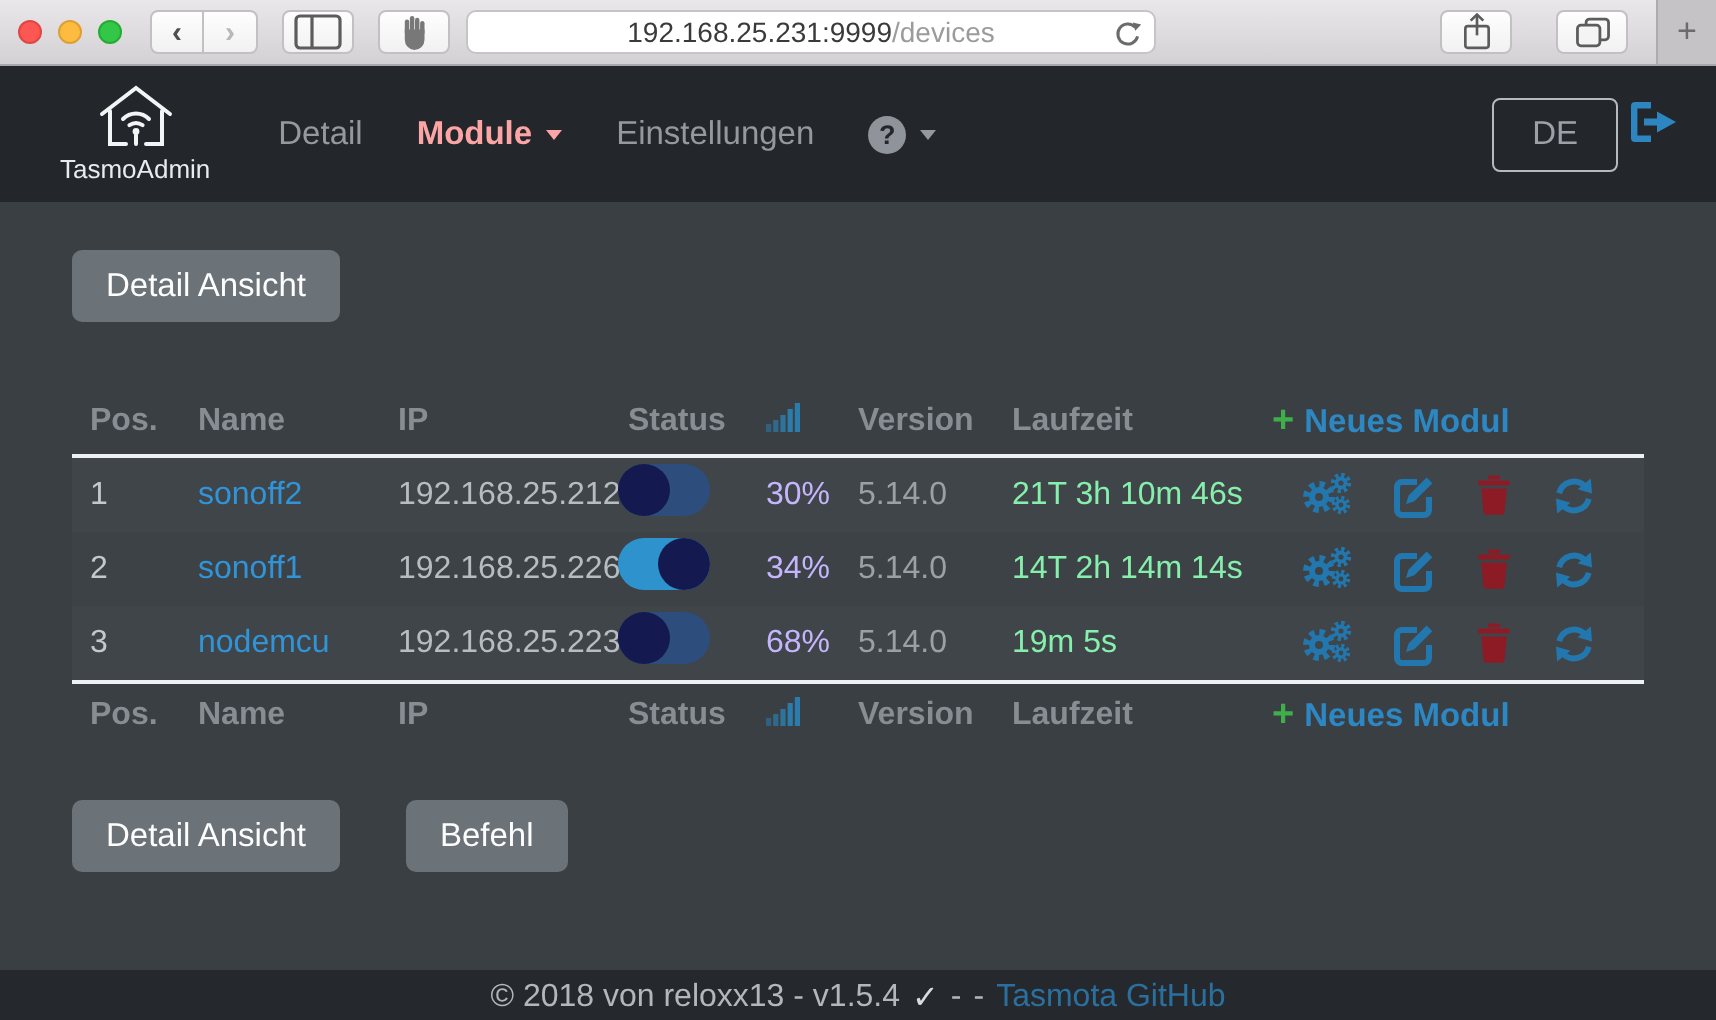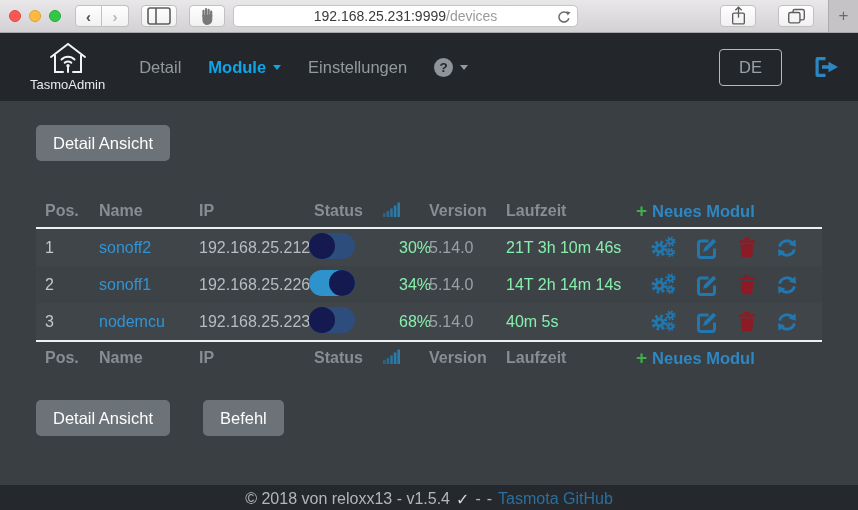--- a/index.html
+++ b/index.html
@@ -30,46 +30,46 @@
   .chrome-right { margin-left:auto; display:flex; align-items:center; gap:10px; }
   .newtab-zone { width:30px; height:32px; background:#c5c3c5; border-left:1px solid #adabad;
                  display:flex; align-items:center; justify-content:center; color:#6b6b6b;
                  font-size:17px; margin-left:4px; }
 
   
   .navbar { height:68px; background:#23272b; display:flex; align-items:center; padding:0 18px; }
   .brand { display:flex; flex-direction:column; align-items:center; margin:0 34px 0 12px; }
   .brand-label { color:#e9ebed; font-size:13px; margin-top:1px; }
   .nav-link { color:#94999d; font-size:16.5px; margin-right:27px; display:flex; align-items:center; cursor:default; }
-  .nav-link.active { color:#0ea5e9; font-weight:bold; }
+  .nav-link.active { color:#fca5a5; font-weight:bold; }
   .caret { display:inline-block; width:0; height:0; border-left:4.5px solid transparent;
            border-right:4.5px solid transparent; border-top:5px solid currentColor; margin-left:7px; }
   .help-circle { width:19px; height:19px; border-radius:50%; background:#8f949a; color:#23272b;
                  font-weight:bold; font-size:13.5px; display:inline-flex; align-items:center; justify-content:center; }
-  .nav-right { margin-left:auto; display:flex; align-items:center; gap:31px; }
+  .nav-right { margin-left:auto; display:flex; align-items:flex-start; gap:4px; }
   .lang-btn { border:1px solid #b5babf; background:transparent; color:#9ba1a6; font-size:16.5px;
               padding:8px 19px; border-radius:4px; }
 
   
   .content { background:#3a3f44; height:384px; padding:24px 36px 0 36px; }
   .btn { display:inline-block; background:#6b7278; color:#fdfdfd; border:none; border-radius:5px;
          font-size:16.5px; padding:8px 17px; line-height:20px; }
 
   .device-table { margin-top:34px; }
   .trow { display:grid; grid-template-columns:54px 100px 115px 69px 46px 77px 130px 1fr;
           align-items:center; padding-left:9px; }
   .trow.head { height:32px; color:#878d92; font-weight:bold; font-size:16px; }
   .trow.data { height:37px; font-size:16px; }
   .trow.data.odd { background:#40454a; }
   .trow.data.even { background:#3d4247; }
   .hline { height:2px; background:#eef1f3; }
   .c-pos { color:#c3c8cc; }
   .c-name { color:#3094d6; }
   .c-ip { color:#b6bcc1; }
-  .c-signal { color:#86efac;margin-left:16px; }
+  .c-signal { color:#c4b5fd; }
   .c-version { color:#9aa1a6; }
   .c-uptime { color:#86efac; }
   .c-add { display:flex; align-items:center; }
   .add-plus { color:#3faf49; font-weight:bold; font-size:19px; margin-right:5px; }
   .add-label { color:#2d87c3; font-weight:bold; font-size:16.5px; }
   .c-actions { display:flex; justify-content:space-between; align-items:center; padding:0 24px 0 14px; }
   .icon-btn { display:inline-flex; }
 
   .switch { width:46px; height:26px; border-radius:13px; background:#2d4d7d; position:relative;
             display:inline-block; margin-left:-5px; }
@@ -293,21 +293,21 @@
 
     <div class="trow data odd">
       <span class="c-pos">3</span>
       <span class="c-name">nodemcu</span>
       <span class="c-ip">192.168.25.223</span>
       <span>
         <span class="switch"><span class="knob"></span></span>
       </span>
       <span class="c-signal">68%</span>
       <span class="c-version">5.14.0</span>
-      <span class="c-uptime">40m 5s</span>
+      <span class="c-uptime">19m 5s</span>
       <span class="c-actions">
         <span class="icon-btn">
           <svg width="26" height="23" viewBox="0 0 26 23">
             <circle cx="9.5" cy="12.5" r="6.3" fill="none" stroke="#2278ae" stroke-width="3.4" stroke-dasharray="2.6 2.35"></circle>
             <path fill="#2278ae" fill-rule="evenodd" d="M4.5 12.5 a5 5 0 1 0 10 0 a5 5 0 1 0 -10 0 M11.5 12.5 a2 2 0 1 1 -4 0 a2 2 0 1 1 4 0"></path>
             <circle cx="20.5" cy="5.5" r="4" fill="none" stroke="#2278ae" stroke-width="2.2" stroke-dasharray="1.65 1.49"></circle>
             <path fill="#2278ae" fill-rule="evenodd" d="M17.3 5.5 a3.2 3.2 0 1 0 6.4 0 a3.2 3.2 0 1 0 -6.4 0 M21.8 5.5 a1.3 1.3 0 1 1 -2.6 0 a1.3 1.3 0 1 1 2.6 0"></path>
             <circle cx="20.5" cy="16.5" r="3.6" fill="none" stroke="#2278ae" stroke-width="2" stroke-dasharray="1.5 1.33"></circle>
             <path fill="#2278ae" fill-rule="evenodd" d="M17.6 16.5 a2.9 2.9 0 1 0 5.8 0 a2.9 2.9 0 1 0 -5.8 0 M21.7 16.5 a1.2 1.2 0 1 1 -2.4 0 a1.2 1.2 0 1 1 2.4 0"></path>
           </svg>

